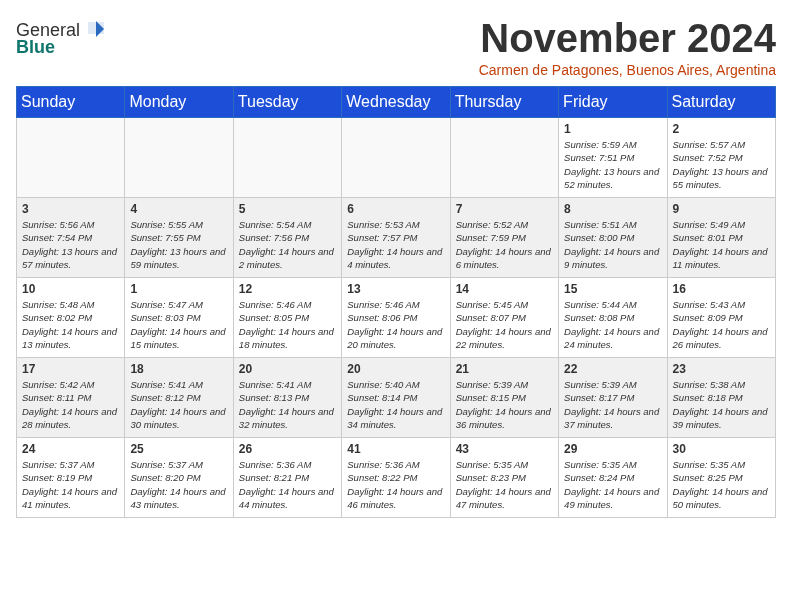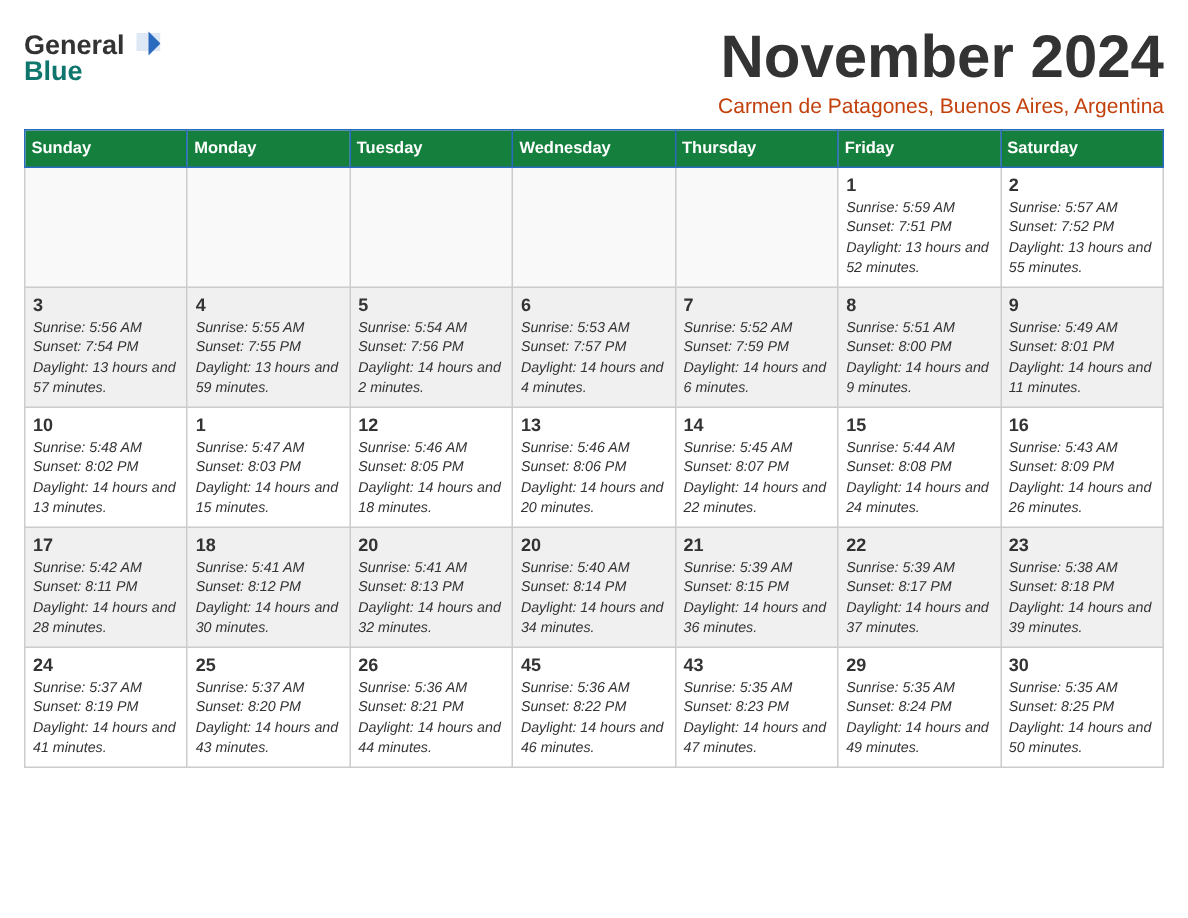--- a/index.html
+++ b/index.html
@@ -35,24 +35,24 @@
       font-size: 14px;
       color: #c2410c;
       margin-top: 2px;
     }
     .calendar {
       width: 100%;
       border-collapse: collapse;
       margin-top: 8px;
     }
     .calendar th {
-      background: #15803d;
+      background: #1d4ed8;
       color: #fff;
-      font-size: 11px;
-      font-weight: bold;
+      font-size: 16px;
+      font-weight: normal;
       padding: 6px 4px;
       text-align: left;
       border: 1px solid #2a6bbf;
     }
     .calendar td {
       border: 1px solid #ccc;
       vertical-align: top;
       padding: 4px 5px;
       font-size: 10px;
       color: #333;
@@ -80,21 +80,21 @@
       background: #fff;
     }
   </style>
 </head>
 <body>
 
 <div class="header">
   <div class="logo">
     <div style="display:flex;flex-direction:column;align-items:flex-start;">
       <div style="display:flex;align-items:center;">
-        <span style="font-size:18px;font-weight:bold;color:#333;">General</span>
+        <span style="font-size:18px;font-weight:normal;color:#333;">General</span>
         <svg width="22" height="18" viewBox="0 0 22 18" style="margin-left:2px;margin-top:-4px;">
           <polygon points="6,2 22,2 22,14 6,14" fill="#2a6bbf" opacity="0.15"></polygon>
           <polygon points="14,1 22,9 14,17" fill="#2a6bbf"></polygon>
         </svg>
       </div>
       <span style="font-size:18px;font-weight:bold;color:#0f766e;margin-top:-4px;">Blue</span>
     </div>
   </div>
   <div class="title-area">
     <div class="month-title">November 2024</div>
@@ -227,21 +227,21 @@
         </td>
         <td>
           <div class="day-num">25</div>
           <div class="cell-text">Sunrise: 5:37 AM<br>Sunset: 8:20 PM<br>Daylight: 14 hours and 43 minutes.</div>
         </td>
         <td>
           <div class="day-num">26</div>
           <div class="cell-text">Sunrise: 5:36 AM<br>Sunset: 8:21 PM<br>Daylight: 14 hours and 44 minutes.</div>
         </td>
         <td>
-          <div class="day-num">45</div>
+          <div class="day-num">41</div>
           <div class="cell-text">Sunrise: 5:36 AM<br>Sunset: 8:22 PM<br>Daylight: 14 hours and 46 minutes.</div>
         </td>
         <td>
           <div class="day-num">43</div>
           <div class="cell-text">Sunrise: 5:35 AM<br>Sunset: 8:23 PM<br>Daylight: 14 hours and 47 minutes.</div>
         </td>
         <td>
           <div class="day-num">29</div>
           <div class="cell-text">Sunrise: 5:35 AM<br>Sunset: 8:24 PM<br>Daylight: 14 hours and 49 minutes.</div>
         </td>

